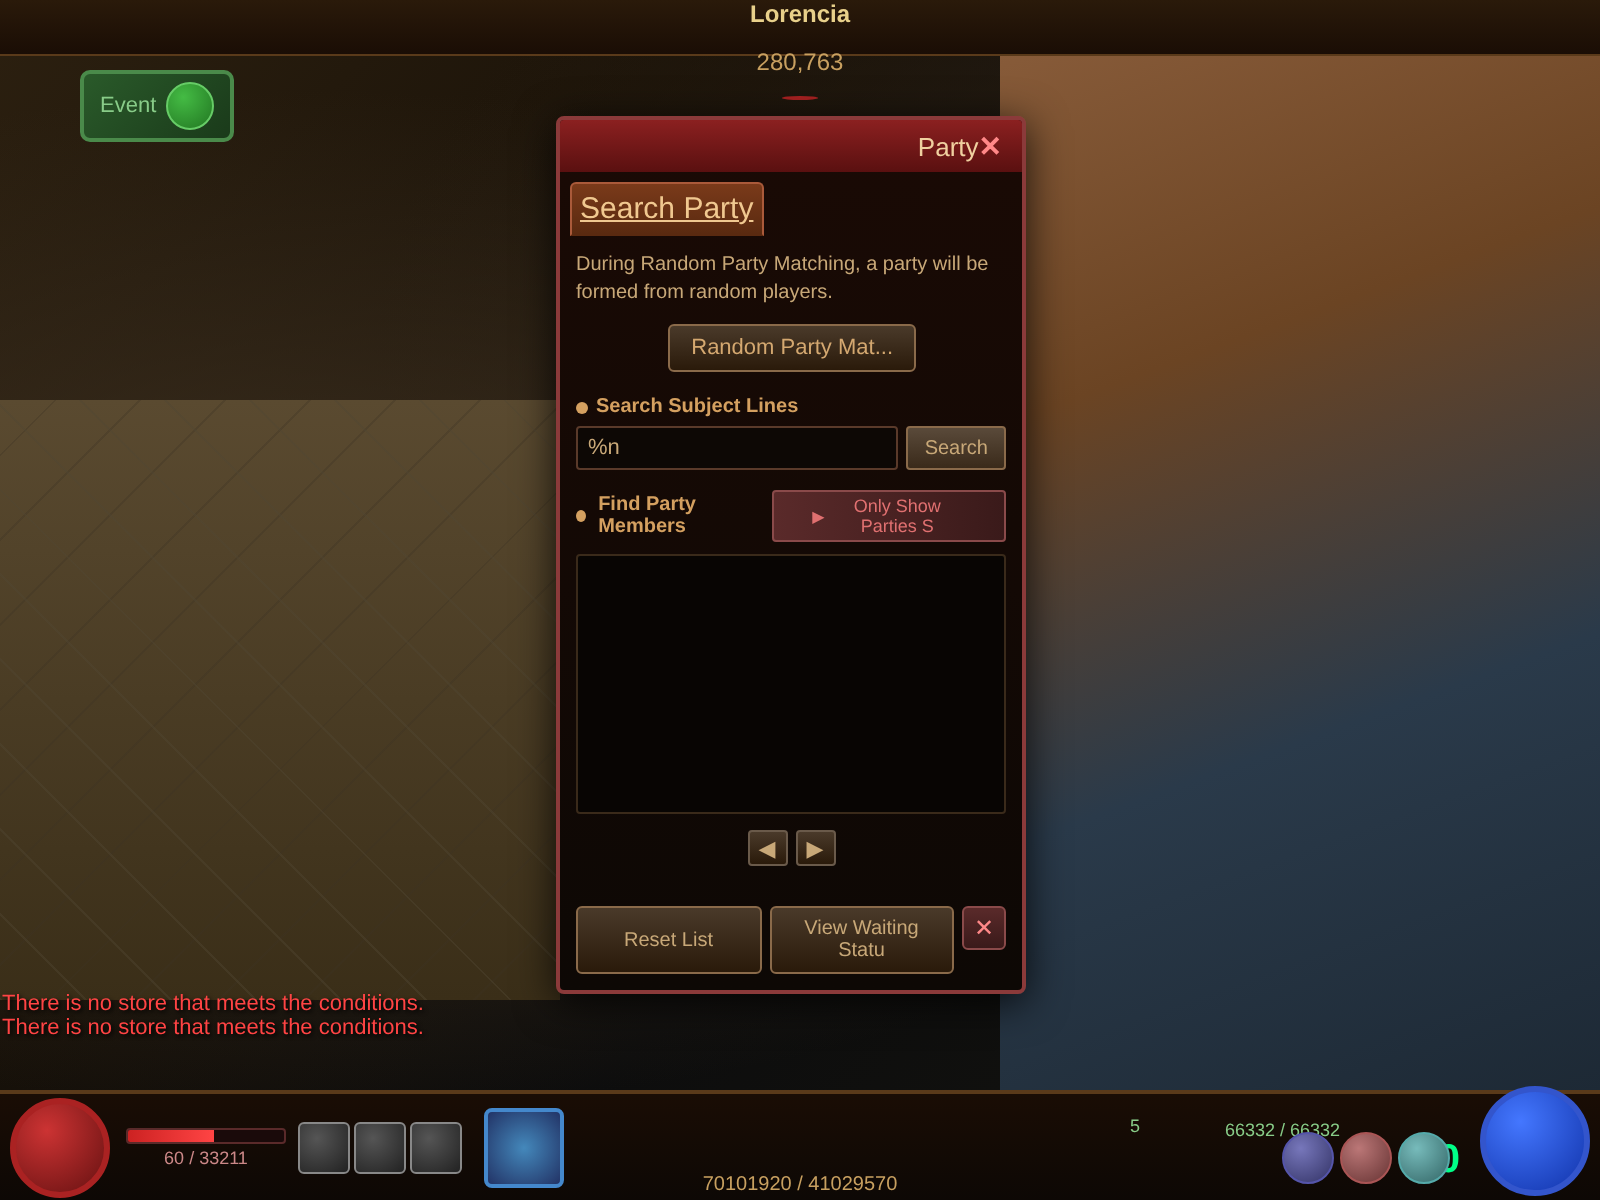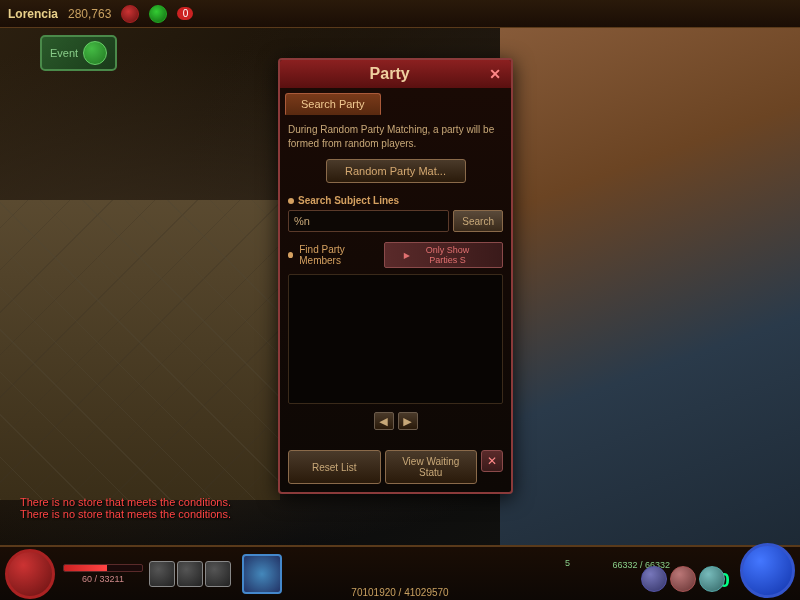--- a/index.html
+++ b/index.html
@@ -60,20 +60,21 @@
       left: 0;
       right: 0;
       height: 28px;
       background: linear-gradient(180deg, #2a1a0a 0%, #1a0d05 100%);
       border-bottom: 1px solid #5a3a1a;
       display: flex;
       align-items: center;
       padding: 0 8px;
       gap: 10px;
       z-index: 10;
+      flex-direction: column;
     }
 
     .player-name {
       color: #e8d08a;
       font-size: 12px;
       font-weight: bold;
     }
 
     .player-exp {
       color: #c8a060;
@@ -189,21 +190,21 @@
       height: 26px;
       background: radial-gradient(circle at 35% 30%, #555, #222);
       border: 1px solid #888;
       border-radius: 3px;
     }
 
     
     .status-messages {
       position: absolute;
       bottom: 80px;
-      left: 20px;
+      left: 1px;
       z-index: 5;
       text-align: center;
     }
 
     .status-msg {
       color: #ff4444;
       font-size: 11px;
       text-shadow: 1px 1px 2px #000;
     }
 
@@ -255,47 +256,48 @@
       background: linear-gradient(180deg, #8B2020 0%, #5a1010 100%);
       padding: 5px 10px;
       display: flex;
       align-items: center;
       justify-content: space-between;
       border-radius: 2px 2px 0 0;
     }
 
     .dialog-title {
       color: #f0d0a0;
-      font-size: 16px;
-      font-weight: bold;
-      text-align: center;
+      font-size: 13px;
+      font-weight: normal;
+      text-align: right;
       flex: 1;
     }
 
     .dialog-close {
       color: #ff8888;
       font-size: 14px;
       cursor: pointer;
       font-weight: bold;
     }
 
     
     .dialog-tabs {
       display: flex;
       padding: 5px 5px 0;
       gap: 2px;
     }
 
     .tab-btn {
-      padding: 4px 15px;
-      font-size: 11px;
+      padding: 4px 4px;
+      font-size: 15px;
       cursor: pointer;
       border-radius: 3px 3px 0 0;
       border: 1px solid #5a3a2a;
       color: #c8a878;
+      text-decoration: underline;
     }
 
     .tab-btn.active {
       background: linear-gradient(180deg, #7a3a1a, #5a2a10);
       border-color: #aa5a3a;
       color: #f0c890;
       border-bottom: 1px solid #5a2a10;
     }
 
     .tab-btn.inactive {
@@ -310,30 +312,30 @@
 
     .desc-text {
       color: #c8a878;
       font-size: 10px;
       line-height: 1.4;
       margin-bottom: 8px;
     }
 
     .random-party-btn {
       display: block;
-      width: 140px;
+      width: 124px;
       margin: 0 auto 12px;
       padding: 5px 10px;
       background: linear-gradient(180deg, #4a3a2a, #2a1a0a);
       border: 1px solid #8a6a4a;
       color: #d4a870;
       font-size: 11px;
       cursor: pointer;
       border-radius: 3px;
-      text-align: center;
+      text-align: right;
     }
 
     .section-label {
       color: #d4a060;
       font-size: 10px;
       font-weight: bold;
       margin-bottom: 4px;
       display: flex;
       align-items: center;
       gap: 4px;
@@ -379,21 +381,21 @@
     .find-row {
       display: flex;
       align-items: center;
       gap: 6px;
       margin-bottom: 6px;
     }
 
     .find-label {
       color: #d4a060;
       font-size: 10px;
-      font-weight: normal;
+      font-weight: bold;
     }
 
     .only-show-btn {
       background: linear-gradient(90deg, #5a2a2a, #3a1a1a);
       border: 1px solid #8a4a4a;
       color: #e07070;
       font-size: 9px;
       padding: 2px 19px;
       cursor: pointer;
       border-radius: 2px;

